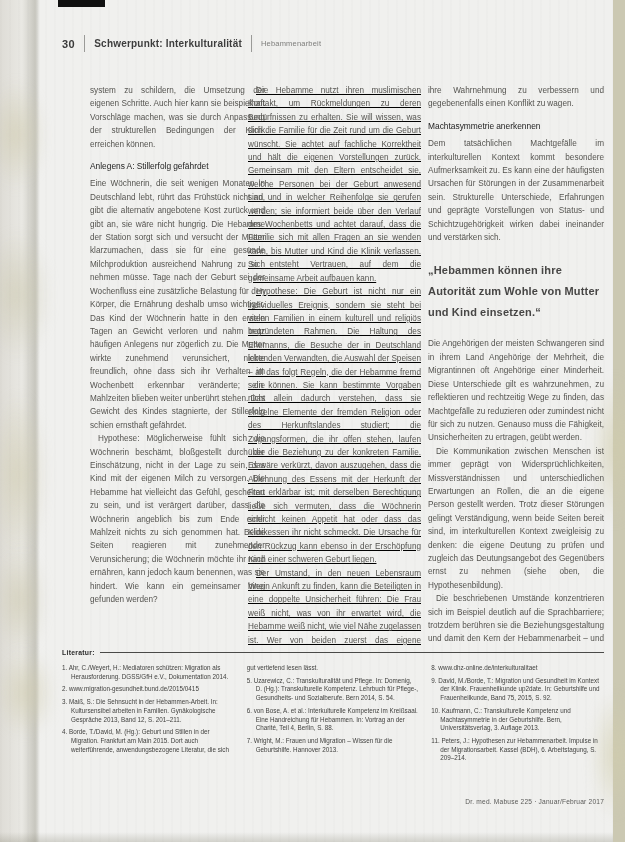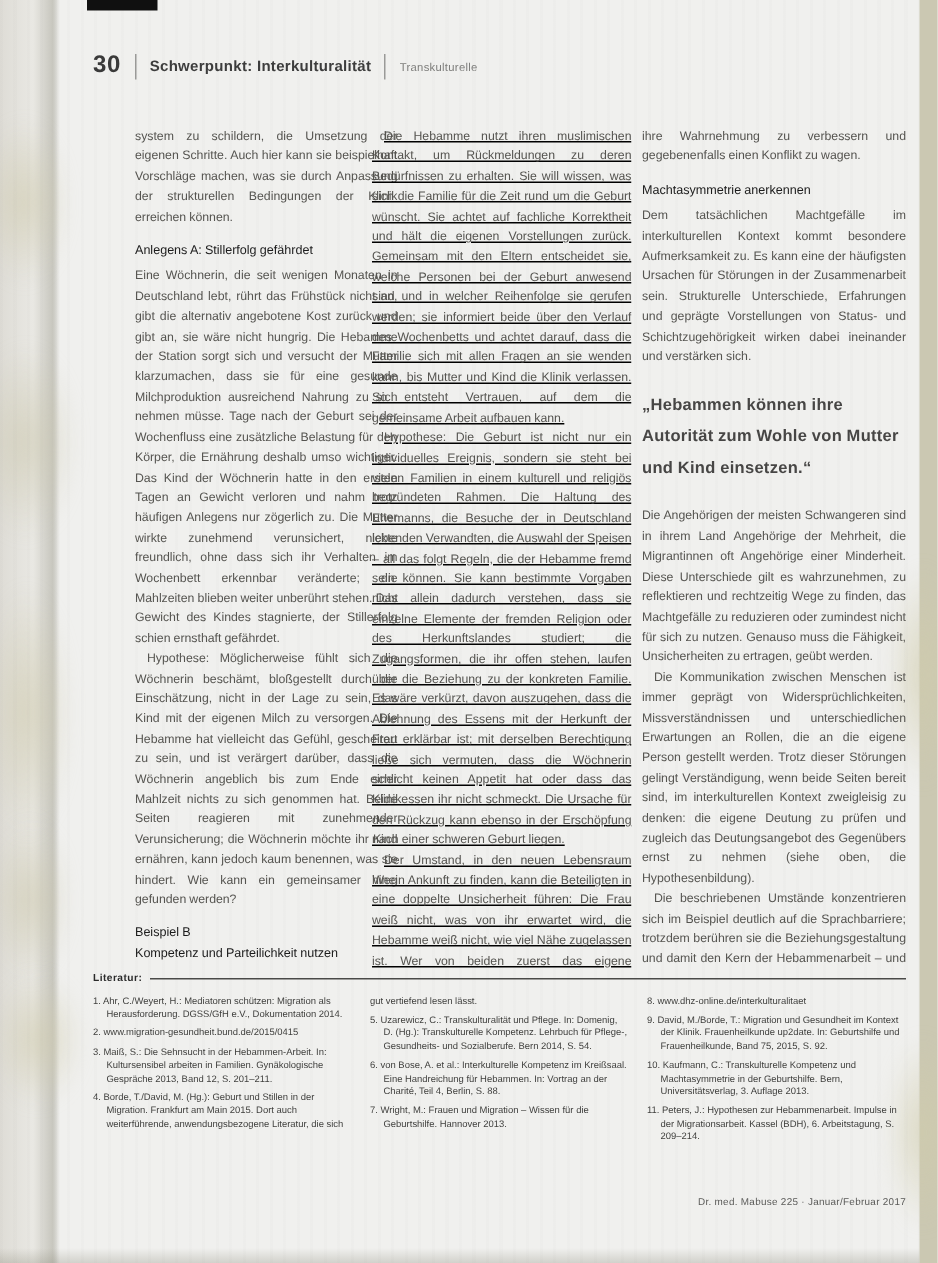--- a/index.html
+++ b/index.html
@@ -19,21 +19,21 @@
   .b1{left:-14px;top:80px;width:60px;height:110px;background:radial-gradient(closest-side,rgba(205,200,170,.6),rgba(0,0,0,0));}
   .b2{left:-18px;top:230px;width:70px;height:130px;background:radial-gradient(closest-side,rgba(200,196,168,.55),rgba(0,0,0,0));}
   .b3{left:-12px;top:390px;width:60px;height:170px;background:radial-gradient(closest-side,rgba(205,200,170,.6),rgba(0,0,0,0));}
   .b4{left:-8px;top:545px;width:55px;height:110px;background:radial-gradient(closest-side,rgba(200,195,165,.55),rgba(0,0,0,0));}
   .b5{left:-6px;top:648px;width:62px;height:90px;background:radial-gradient(closest-side,rgba(206,201,170,.6),rgba(0,0,0,0));}
   .b6{left:592px;top:375px;width:46px;height:150px;background:radial-gradient(closest-side,rgba(208,204,172,.7),rgba(0,0,0,0));}
   .b7{left:590px;top:690px;width:50px;height:130px;background:radial-gradient(closest-side,rgba(208,204,172,.65),rgba(0,0,0,0));}
   .corner-mark{position:absolute;left:58px;top:0;width:47px;height:7px;background:#101010;}
 
   .header{position:absolute;left:62px;top:35px;display:flex;align-items:center;color:#3a3a3a;}
-  .page-num{font-size:16px;font-weight:bold;letter-spacing:.5px;}
+  .page-num{font-size:11px;font-weight:bold;letter-spacing:.5px;}
   .vdiv{width:1px;height:17px;background:#9a9a98;margin:0 9px;}
   .section-title{font-size:10px;font-weight:bold;letter-spacing:.2px;color:#3d3d3d;}
   .topic{font-size:7.5px;color:#7d7d7b;letter-spacing:.2px;}
 
   .cols{position:absolute;top:84px;filter:blur(.35px);}
   .col{position:absolute;top:0;height:562px;overflow:hidden;text-align:justify;}
   .col1{left:62px;width:175px;margin-left:28px;}
   .col2{left:248px;width:173px;text-decoration:underline;}
   .col3{left:428px;width:176px;}
   .blk{margin:0;font-size:8.2px;line-height:13.4px;color:#555450;
@@ -69,31 +69,29 @@
 <div class="blob b6"></div>
 <div class="blob b7"></div>
 <div class="streaks"></div>
 <div class="corner-mark"></div>
 
 <div class="header">
   <span class="page-num">30</span>
   <span class="vdiv"></span>
   <span class="section-title">Schwerpunkt: Interkulturalität</span>
   <span class="vdiv"></span>
-  <span class="topic">Transkulturelle</span>
+  <span class="topic">Hebammenarbeit</span>
 </div>
 
 <div class="cols">
   <div class="col col1">
       <p class="blk p">system zu schildern, die Umsetzung der eigenen Schritte. Auch hier kann sie beispielhaft Vorschläge machen, was sie durch Anpassung der strukturellen Bedingungen der Klinik erreichen können.</p>
       <p class="blk h">Anlegens A: Stillerfolg gefährdet</p>
       <p class="blk p">Eine Wöchnerin, die seit wenigen Monaten in Deutschland lebt, rührt das Frühstück nicht an, gibt die alternativ angebotene Kost zurück und gibt an, sie wäre nicht hungrig. Die Hebamme der Station sorgt sich und versucht der Mutter klarzumachen, dass sie für eine gesunde Milchproduktion ausreichend Nahrung zu sich nehmen müsse. Tage nach der Geburt sei der Wochenfluss eine zusätzliche Belastung für den Körper, die Ernährung deshalb umso wichtiger. Das Kind der Wöchnerin hatte in den ersten Tagen an Gewicht verloren und nahm trotz häufigen Anlegens nur zögerlich zu. Die Mutter wirkte zunehmend verunsichert, nickte freundlich, ohne dass sich ihr Verhalten im Wochenbett erkennbar veränderte; die Mahlzeiten blieben weiter unberührt stehen. Das Gewicht des Kindes stagnierte, der Stillerfolg schien ernsthaft gefährdet.</p>
       <p class="blk pi">Hypothese: Möglicherweise fühlt sich die Wöchnerin beschämt, bloßgestellt durch die Einschätzung, nicht in der Lage zu sein, das Kind mit der eigenen Milch zu versorgen. Die Hebamme hat vielleicht das Gefühl, gescheitert zu sein, und ist verärgert darüber, dass die Wöchnerin angeblich bis zum Ende einer Mahlzeit nichts zu sich genommen hat. Beide Seiten reagieren mit zunehmender Verunsicherung; die Wöchnerin möchte ihr Kind ernähren, kann jedoch kaum benennen, was sie hindert. Wie kann ein gemeinsamer Weg gefunden werden?</p>
-      <p class="blk h">Beispiel B
-Kompetenz und Parteilichkeit nutzen</p>
     </div>
   <div class="col col2">
       <p class="blk pi">Die Hebamme nutzt ihren muslimischen Kontakt, um Rückmeldungen zu deren Bedürfnissen zu erhalten. Sie will wissen, was sich die Familie für die Zeit rund um die Geburt wünscht. Sie achtet auf fachliche Korrektheit und hält die eigenen Vorstellungen zurück. Gemeinsam mit den Eltern entscheidet sie, welche Personen bei der Geburt anwesend sind und in welcher Reihenfolge sie gerufen werden; sie informiert beide über den Verlauf des Wochenbetts und achtet darauf, dass die Familie sich mit allen Fragen an sie wenden kann, bis Mutter und Kind die Klinik verlassen. So entsteht Vertrauen, auf dem die gemeinsame Arbeit aufbauen kann.</p>
       <p class="blk pi">Hypothese: Die Geburt ist nicht nur ein individuelles Ereignis, sondern sie steht bei vielen Familien in einem kulturell und religiös begründeten Rahmen. Die Haltung des Ehemanns, die Besuche der in Deutschland lebenden Verwandten, die Auswahl der Speisen – all das folgt Regeln, die der Hebamme fremd sein können. Sie kann bestimmte Vorgaben nicht allein dadurch verstehen, dass sie einzelne Elemente der fremden Religion oder des Herkunftslandes studiert; die Zugangsformen, die ihr offen stehen, laufen über die Beziehung zu der konkreten Familie. Es wäre verkürzt, davon auszugehen, dass die Ablehnung des Essens mit der Herkunft der Frau erklärbar ist; mit derselben Berechtigung ließe sich vermuten, dass die Wöchnerin schlicht keinen Appetit hat oder dass das Klinikessen ihr nicht schmeckt. Die Ursache für den Rückzug kann ebenso in der Erschöpfung nach einer schweren Geburt liegen.</p>
       <p class="blk pi">Der Umstand, in den neuen Lebensraum hinein Ankunft zu finden, kann die Beteiligten in eine doppelte Unsicherheit führen: Die Frau weiß nicht, was von ihr erwartet wird, die Hebamme weiß nicht, wie viel Nähe zugelassen ist. Wer von beiden zuerst das eigene Befremden benennt, eröffnet dem Gegenüber die Chance, das eigene Verhalten zu erklären – und eine gemeinsame Lösung zu finden.</p>
     </div>
   <div class="col col3">
       <p class="blk p">ihre Wahrnehmung zu verbessern und gegebenenfalls einen Konflikt zu wagen.</p>
       <p class="blk h">Machtasymmetrie anerkennen</p>
       <p class="blk p">Dem tatsächlichen Machtgefälle im interkulturellen Kontext kommt besondere Aufmerksamkeit zu. Es kann eine der häufigsten Ursachen für Störungen in der Zusammenarbeit sein. Strukturelle Unterschiede, Erfahrungen und geprägte Vorstellungen von Status- und Schichtzugehörigkeit wirken dabei ineinander und verstärken sich.</p>

